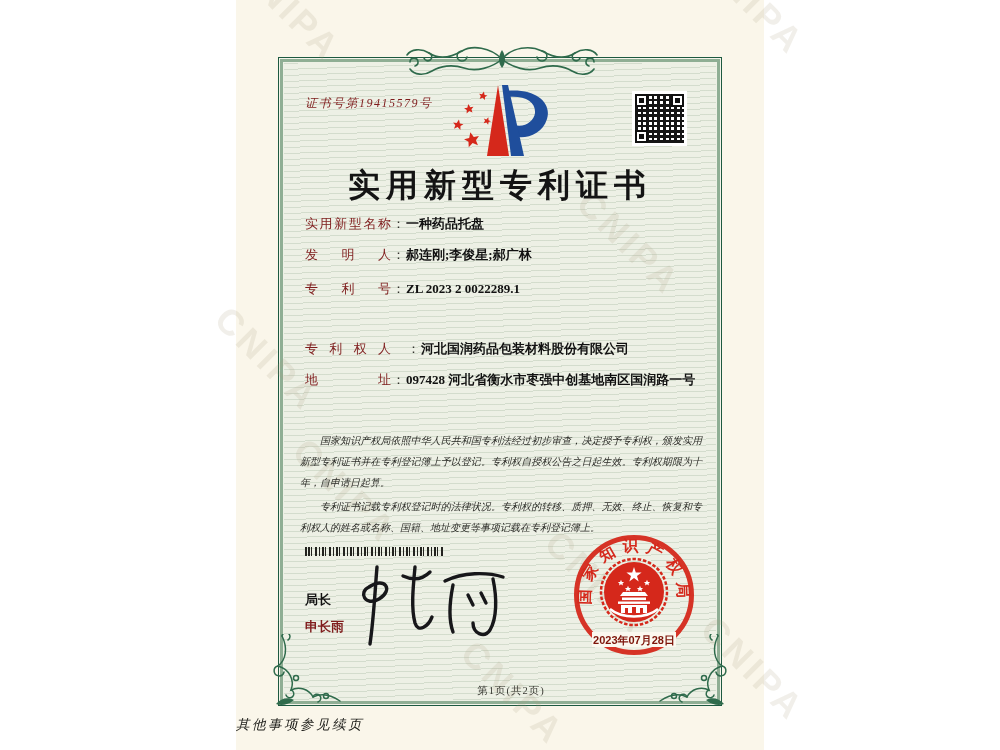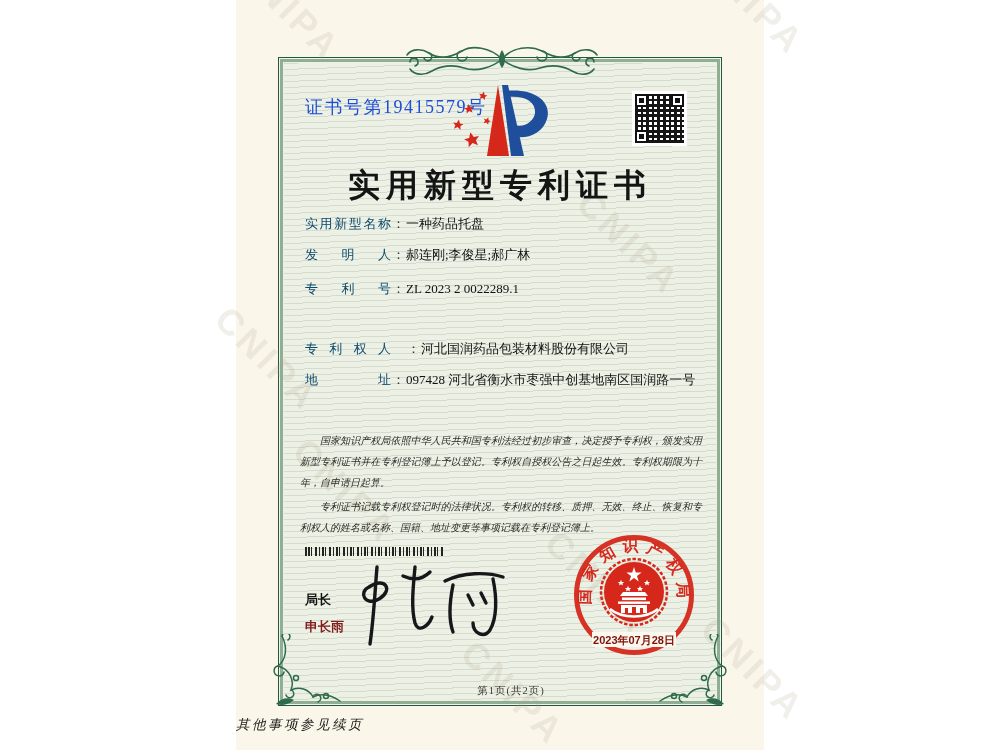--- a/index.html
+++ b/index.html
@@ -16,39 +16,39 @@
   .frame-pattern { position:absolute; inset:5px;
            background-image: repeating-linear-gradient(178deg, rgba(120,150,118,0.22) 0 1px, transparent 1px 6px); }
 
   
   .wm { position:absolute; font-family:"Liberation Sans","DejaVu Sans",sans-serif; font-weight:bold;
         font-size:36px; letter-spacing:4px; color:rgba(168,158,122,0.16);
         transform:rotate(45deg); z-index:2; white-space:nowrap; }
 
   .content { position:absolute; inset:0; z-index:3; }
 
-  .cert-no { position:absolute; left:69px; top:95px; font-size:18px; letter-spacing:1.5px; color:#1d4ed8; }
+  .cert-no { position:absolute; left:69px; top:95px; font-size:12px; letter-spacing:1.5px; color:#7f1d1d;font-style:italic; }
 
   .logo { position:absolute; left:206px; top:82px; width:116px; height:78px; }
   .qr { position:absolute; left:396px; top:91px; width:55px; height:55px; background:#ffffff; padding:3px; }
   .qr-inner { position:relative; width:49px; height:49px;
         background-image:
           repeating-linear-gradient(90deg, #151515 0 2.6px, transparent 2.6px 5.6px),
           repeating-linear-gradient(0deg, #151515 0 2.6px, transparent 2.6px 5.2px); }
   .finder { position:absolute; width:13px; height:13px; border:2.6px solid #111; background:#fff; }
   .finder::after { content:""; position:absolute; left:2.2px; top:2.2px; width:5px; height:5px; background:#111; }
   .f-tl { left:0; top:0; } .f-tr { right:0; top:0; } .f-bl { left:0; bottom:0; }
 
   .title { position:absolute; left:0; top:164px; width:100%; text-align:center;
            font-size:32px; font-weight:bold; letter-spacing:6px; color:#141414; }
 
   .row { position:absolute; left:69px; width:392px; font-size:13px; line-height:18px; color:#222; white-space:nowrap; }
-  .flabel { display:inline-block; width:86px; text-align:justify; text-align-last:justify; color:#0c4a6e; vertical-align:top; }
+  .flabel { display:inline-block; width:86px; text-align:justify; text-align-last:justify; color:#7f1d1d; vertical-align:top; }
   .fcolon { display:inline-block; width:15px; text-align:center; color:#33332d; }
-  .fvalue { font-weight:normal; color:#111; }
+  .fvalue { font-weight:bold; color:#111; }
   .fvalue-fixed { display:inline-block; width:92px; font-weight:bold; color:#111; }
 
   .paras { position:absolute; left:64px; top:430px; width:402px; font-size:10px; line-height:21px;
            color:#2c2c28; font-style:italic; text-align:justify; }
   .paras p { text-indent:2em; margin-bottom:3px; }
 
   .barcode { position:absolute; left:69px; top:547px; width:140px; height:9px;
         background-image: repeating-linear-gradient(90deg,
           #23231f 0 1.5px, transparent 1.5px 3px,
           #23231f 3px 5.5px, transparent 5.5px 6.5px,

